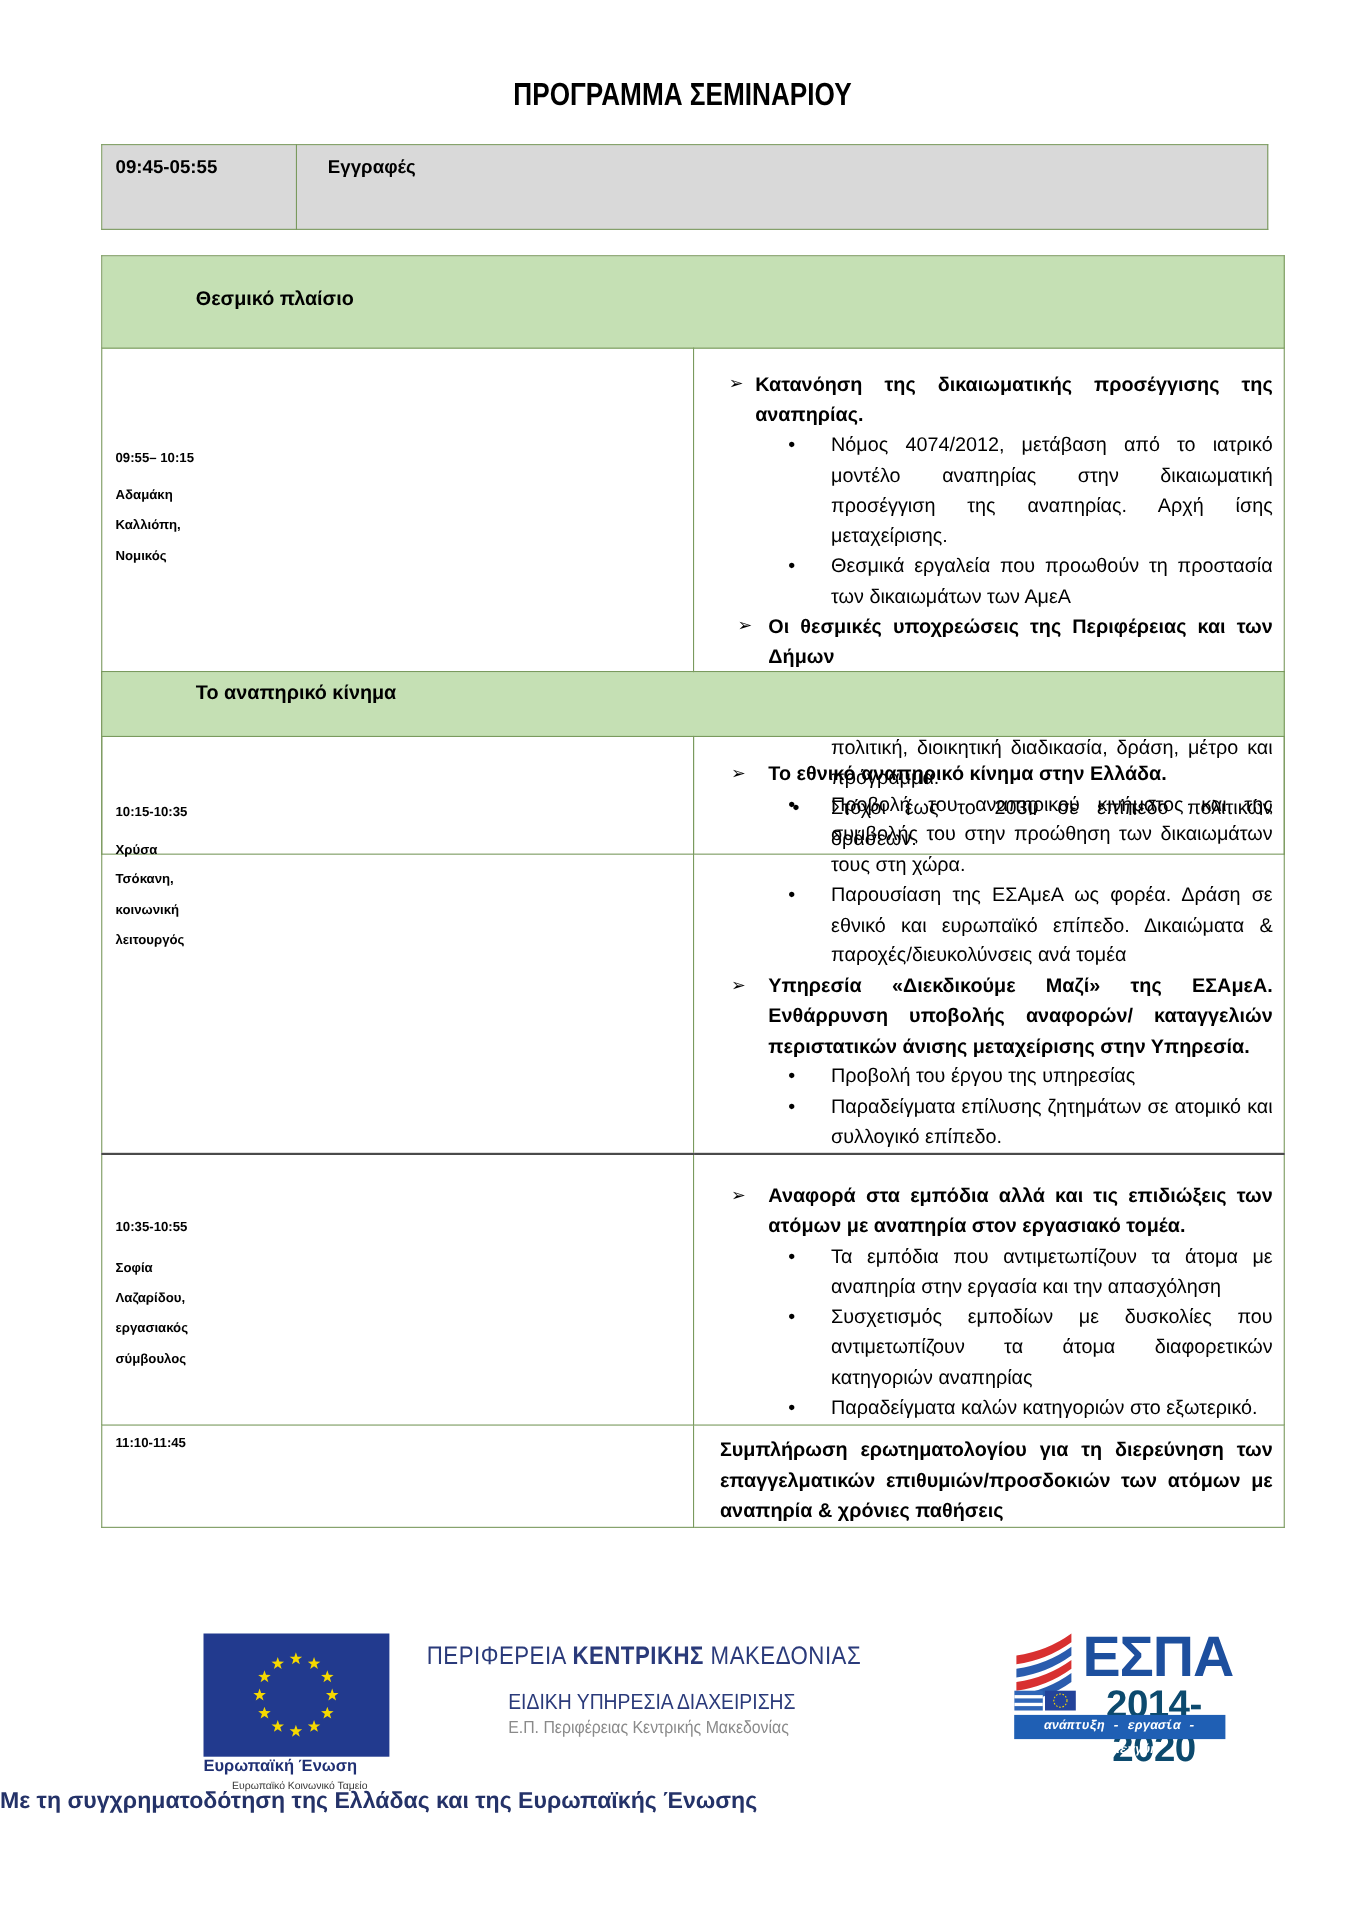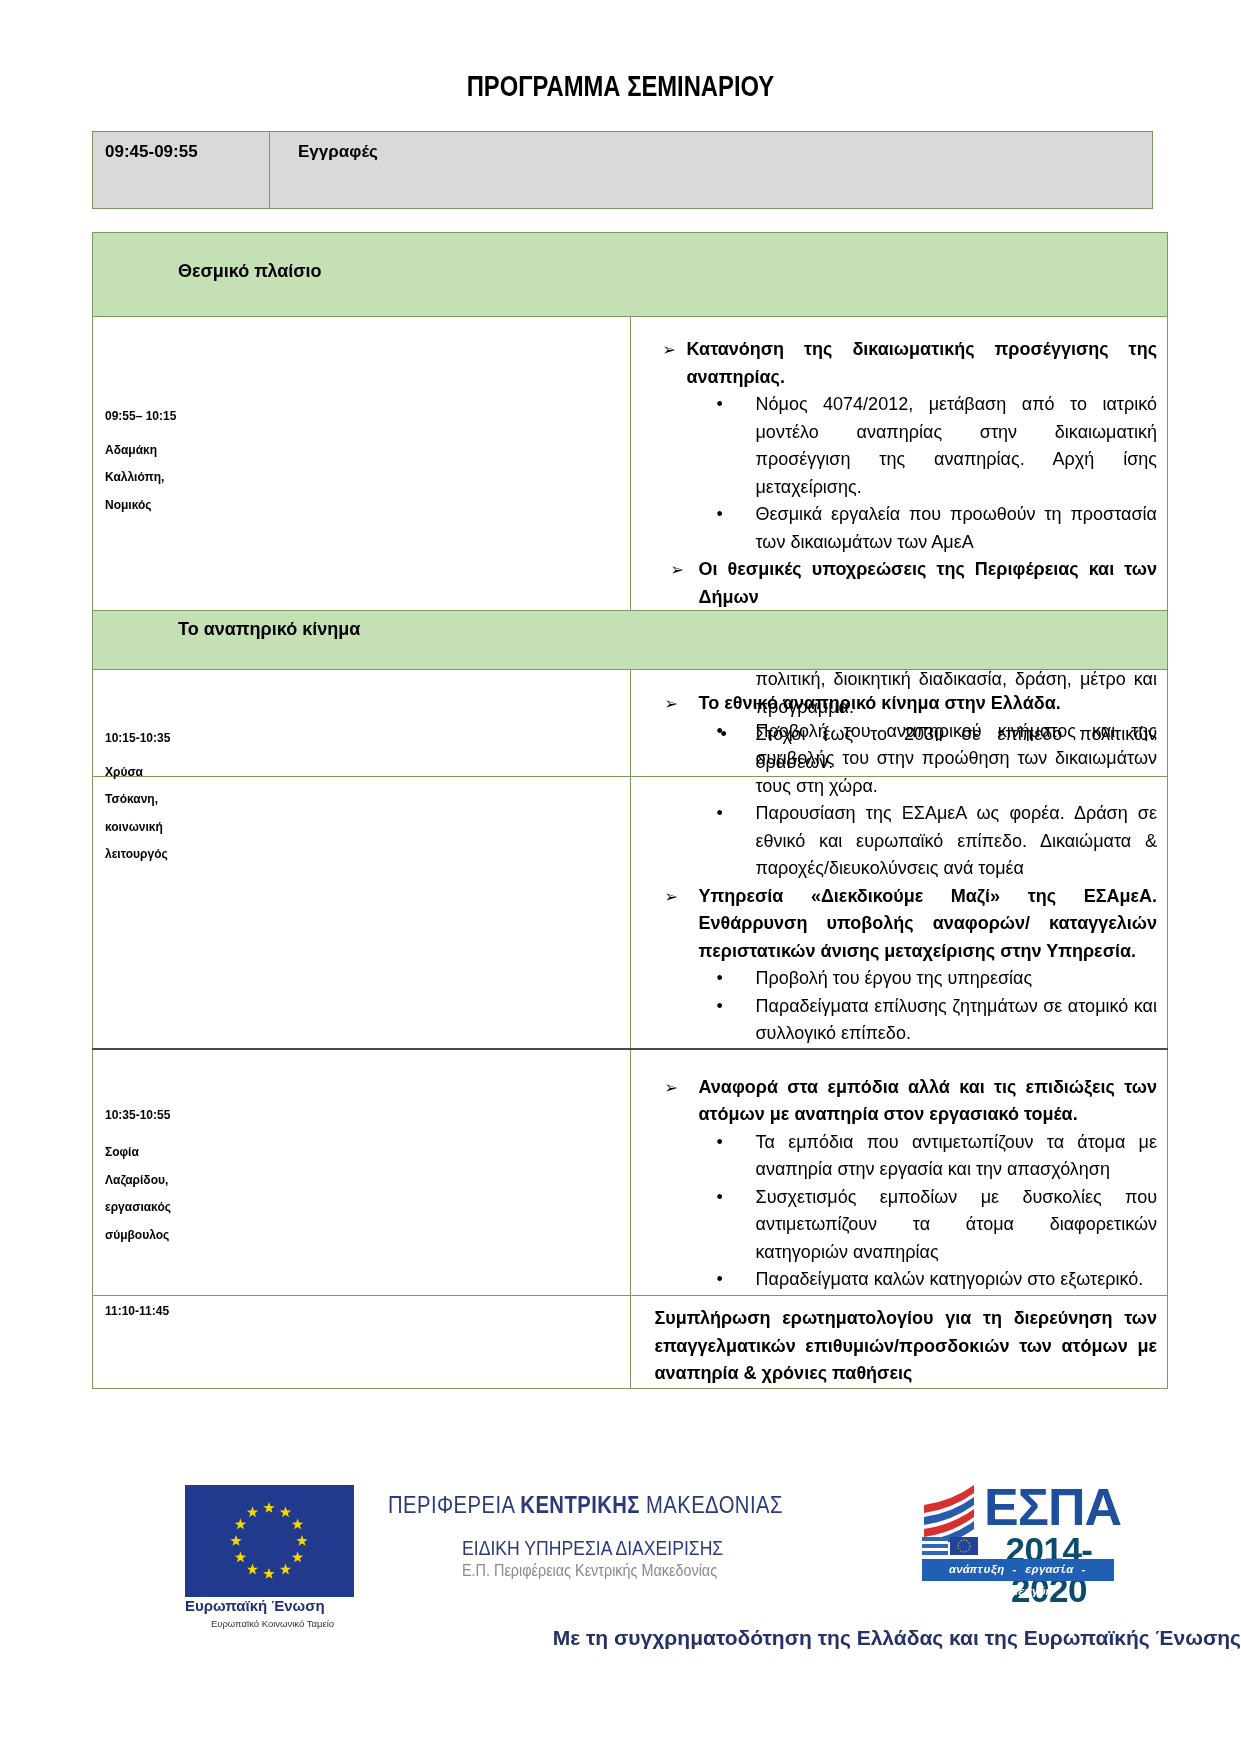--- a/index.html
+++ b/index.html
@@ -33,31 +33,31 @@
   .eu-name { position:absolute; left:185px; top:1597px; width:175px; font-weight:bold; font-size:15px; color:#1f2f73; }
   .eu-fund { position:absolute; left:185px; top:1618px; width:175px; font-size:9.5px; color:#333;text-align:center; }
   .reg1 { position:absolute; left:388px; top:1492px; width:505px; font-size:23px; color:#2a3a7a; letter-spacing:0.5px; white-space:nowrap; transform:scaleX(0.88); transform-origin:0 0; }
   .reg1 b { font-weight:bold; }
   .reg2 { position:absolute; left:462px; top:1537px; font-size:20px; color:#2a3a7a; white-space:nowrap; transform:scaleX(0.88); transform-origin:0 0; }
   .reg3 { position:absolute; left:462px; top:1562px; font-size:16px; color:#8a8a8a; white-space:nowrap; transform:scaleX(0.9); transform-origin:0 0; }
   .espa { position:absolute; left:922px; top:1483px; width:192px; height:102px; }
   .espa-word { position:absolute; left:62px; top:-6px; font-weight:bold; font-size:52px; color:#1d4f9e; letter-spacing:-1px; font-family:"Liberation Sans", sans-serif; }
   .espa-years { position:absolute; left:62px; top:47px; font-weight:bold; font-size:35px; color:#0c4a6e; font-family:"Liberation Sans", sans-serif; letter-spacing:-0.5px;text-align:center; }
   .espa-bar { position:absolute; left:0; top:76px; width:192px; height:22px; background:#1f5fb4; color:#fff; font-size:11.5px; font-style:italic; font-weight:bold; text-align:center; line-height:22px;font-family:Liberation Mono, monospace; }
-  .tagline { position:absolute; left:0; width:1241px; top:1626px; text-align:right; font-weight:bold; font-size:21px; color:#243268; }
+  .tagline { position:absolute; left:0; width:1241px; top:1626px; text-align:left; font-weight:bold; font-size:21px; color:#243268; }
 </style>
 </head>
 <body>
 
 <div class="title">ΠΡΟΓΡΑΜΜΑ ΣΕΜΙΝΑΡΙΟΥ</div>
 
 <table class="sched t1">
   <tbody>
       <tr>
-    <td class="time">09:45-09:55</td>
+    <td class="time">09:45-05:55</td>
     <td class="act">Εγγραφές</td>
   </tr>
 </tbody>
   </table>
 
 <table class="sched t2">
   <tbody>
       <tr class="hdr">
     <td colspan="2">Θεσμικό πλαίσιο</td>
   </tr>

